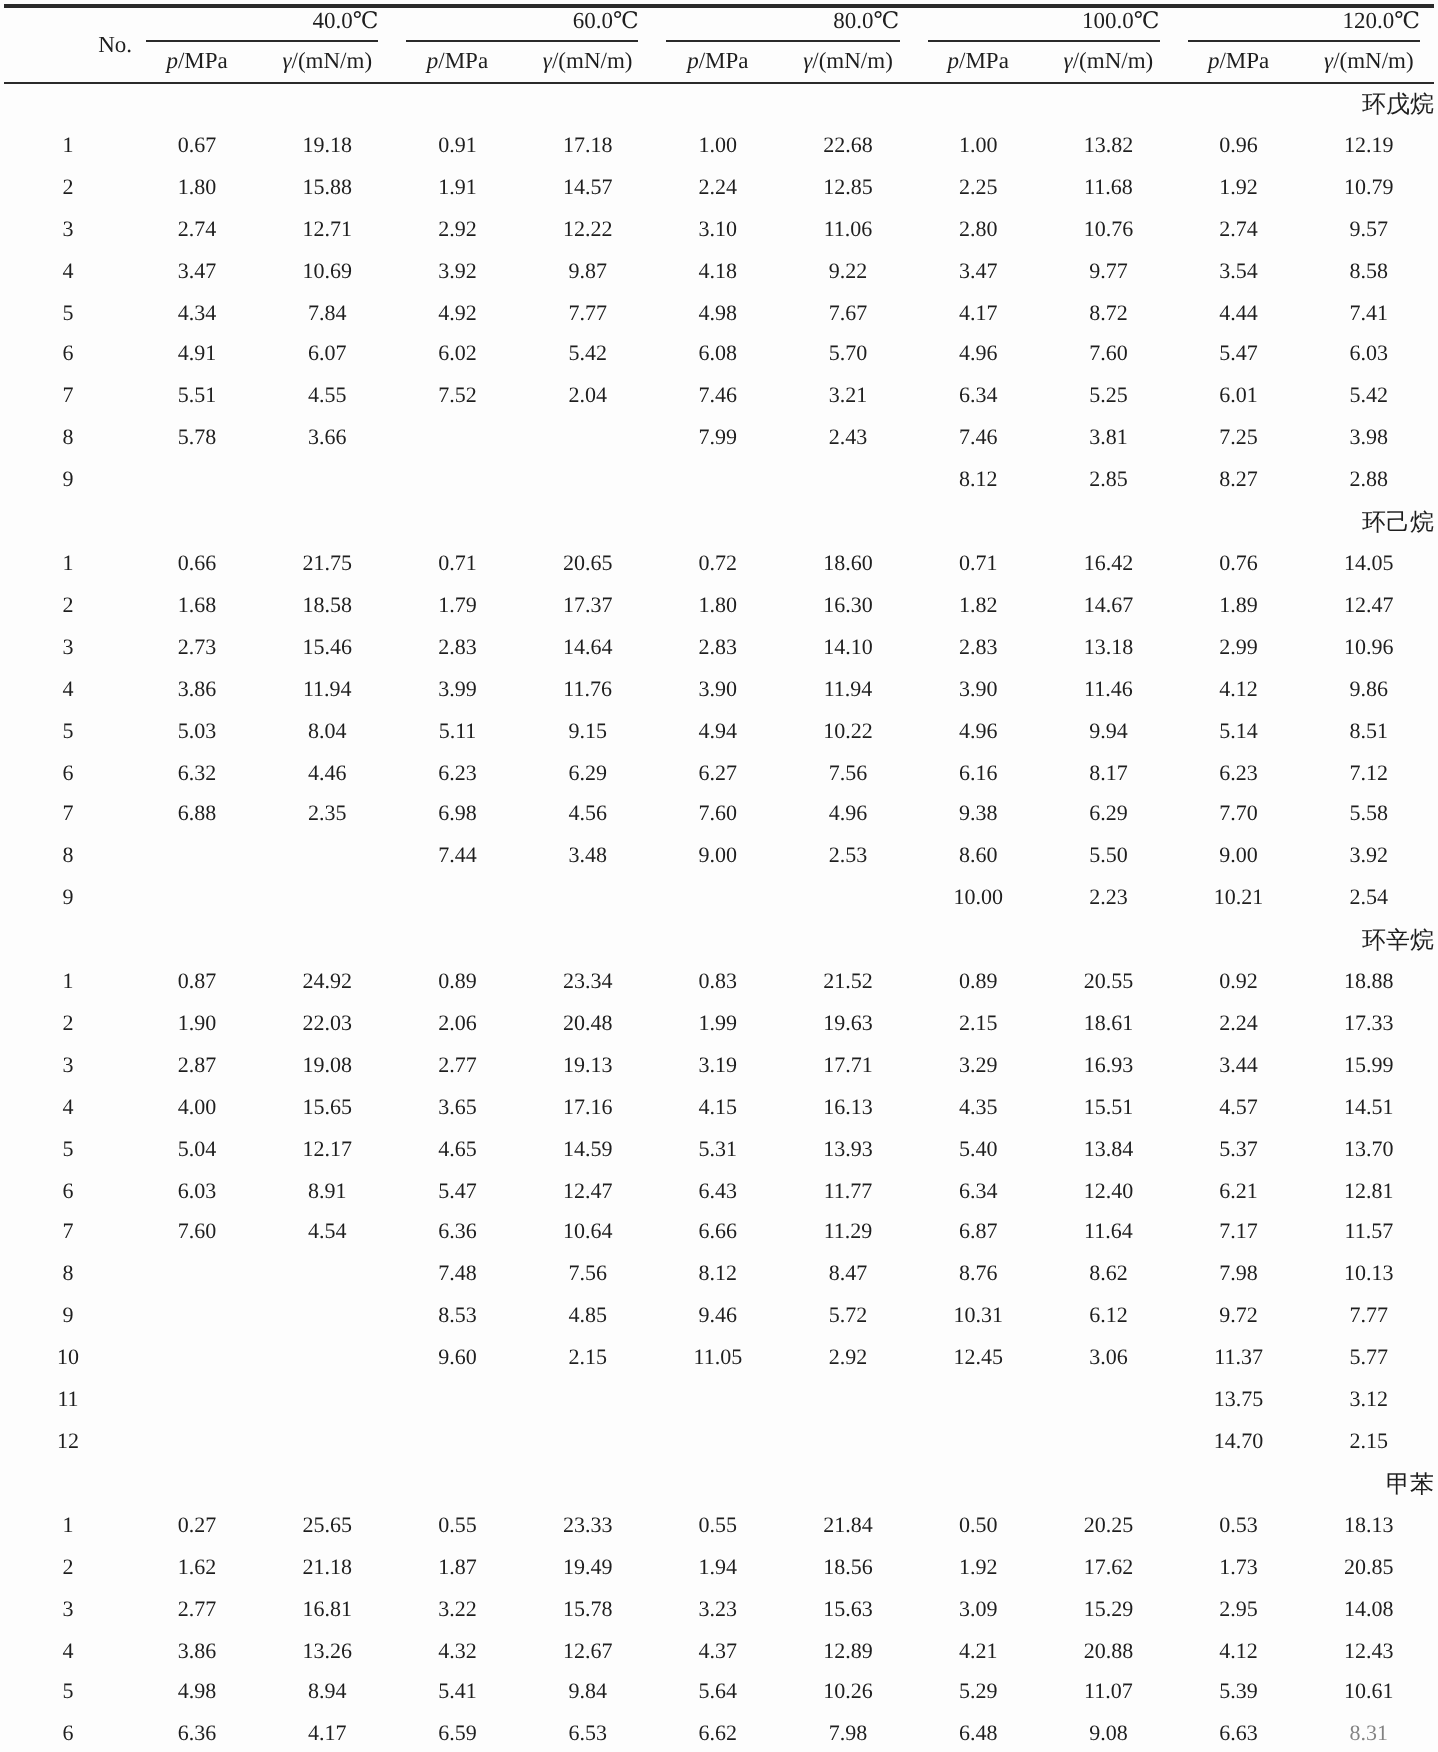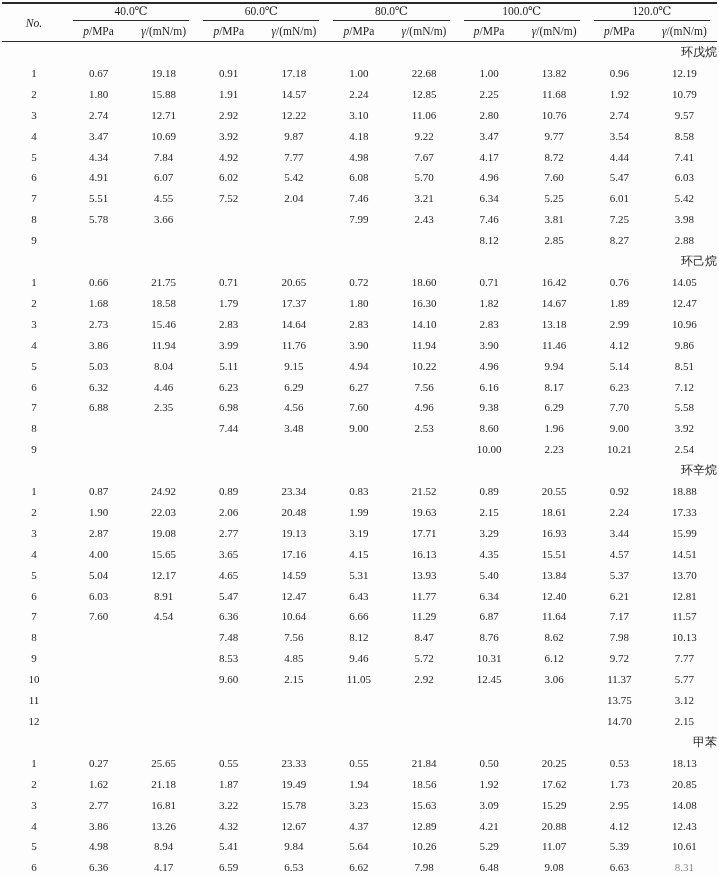--- a/index.html
+++ b/index.html
@@ -31,23 +31,22 @@
     font-weight: normal;
     text-align: center;
     vertical-align: middle;
     white-space: nowrap;
     overflow: hidden;
   }
   
   thead th.no-cell {
     font-size: 11.5px;
     border-bottom: 1px solid #2a2a2a;
-    font-style: italic;
-  }
-  thead tr.temp-row th { height: 17px; }
+  }
+  thead tr.temp-row th { height: 17px; text-align: right; }
   thead th.temp-cell { vertical-align: bottom; }
   thead th.temp-cell .grp {
     border-bottom: 1px solid #2a2a2a;
     margin: 0 7px;
     font-size: 11.5px;
     line-height: 15px;
     height: 16px;
   }
   thead tr.sub-row th {
     height: 20px;
@@ -335,21 +334,21 @@
         </tr>
         <tr>
           <td>8</td>
           <td></td>
           <td></td>
           <td>7.44</td>
           <td>3.48</td>
           <td>9.00</td>
           <td>2.53</td>
           <td>8.60</td>
-          <td>1.96</td>
+          <td>5.50</td>
           <td>9.00</td>
           <td>3.92</td>
         </tr>
         <tr>
           <td>9</td>
           <td></td>
           <td></td>
           <td></td>
           <td></td>
           <td></td>

